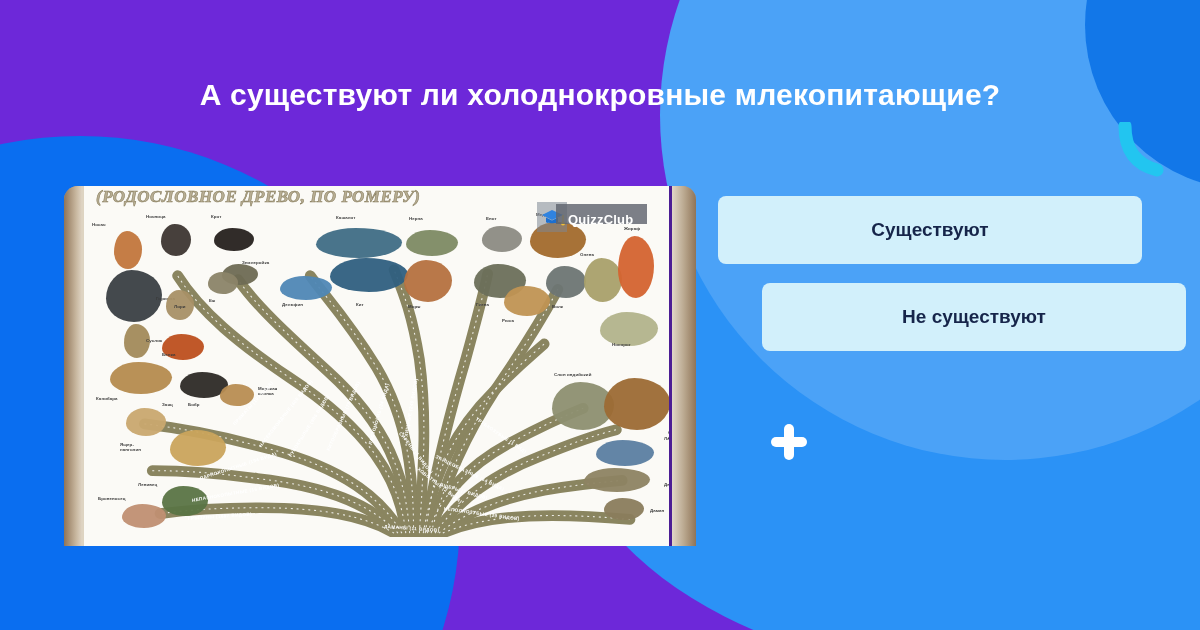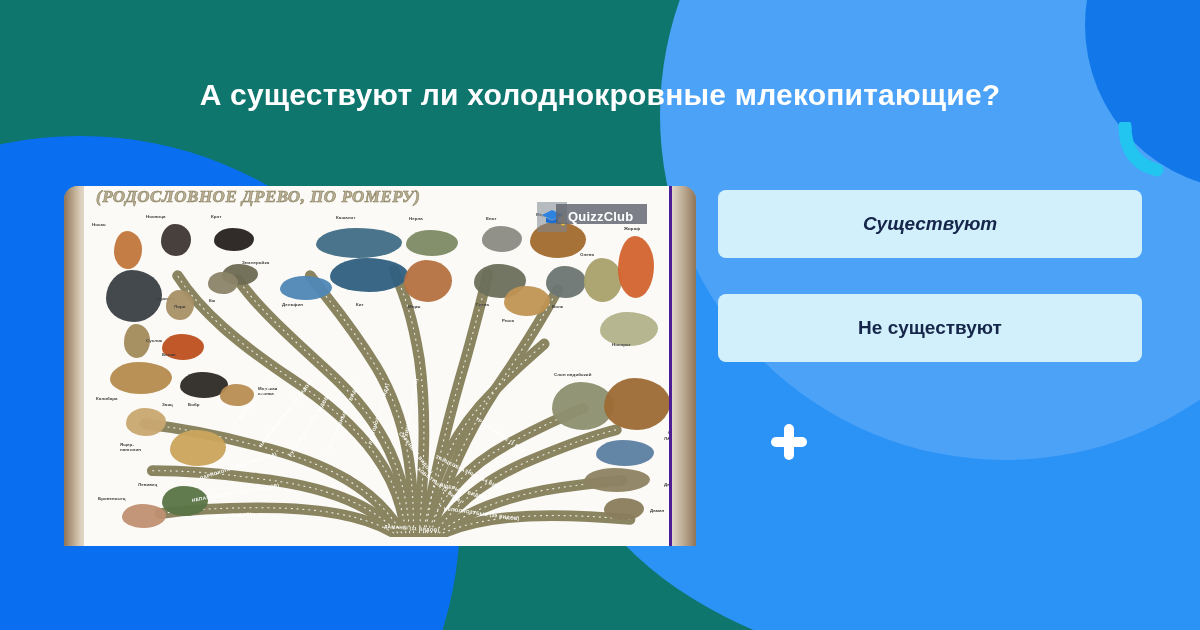--- a/index.html
+++ b/index.html
@@ -4,21 +4,21 @@
 <style>
   * { box-sizing: border-box; margin: 0; padding: 0; }
   html, body {
     width: 1200px; height: 630px;
     overflow: hidden;
     font-family: "Liberation Sans", "DejaVu Sans", sans-serif;
   }
   #stage {
     position: relative;
     width: 1200px; height: 630px;
-    background: #0f766e;
+    background: #6d28d9;
     overflow: hidden;
   }
 
   
   .bg-layer { position: absolute; inset: 0; overflow: hidden; }
 
   .blob-dark-left {
     position: absolute;
     left: -300px; top: 136px;
     width: 760px; height: 760px;
@@ -131,22 +131,22 @@
     white-space: pre;
     letter-spacing: 0.1px;
   }
 
   
   .badge {
     position: absolute;
     left: 556px; top: 204px;
     height: 20px;
     display: flex;
-    align-items: flex-end;
-    padding: 16px 14px 0 12px;
+    align-items: flex-start;
+    padding: 8px 14px 0 12px;
     background: rgba(95,100,110,0.82);
     color: #ffffff;
     font-size: 13px;
     font-weight: bold;
     letter-spacing: 0.2px;
     z-index: 6;
   }
   .cap-icon {
     position: absolute;
     left: 537px; top: 202px;
@@ -163,22 +163,22 @@
     background: #d2f0fb;
     border-radius: 8px;
     display: flex;
     align-items: center;
     justify-content: center;
     color: #16254a;
     font-size: 19px;
     font-weight: bold;
     cursor: pointer;
   }
-  #answer-0 { top: 190px; font-style: italic; }
-  #answer-1 { top: 294px; }
+  #answer-0 { top: 196px; }
+  #answer-1 { top: 283px; margin-left: 44px; }
 
   
   .plus-btn {
     position: absolute;
     left: 765px; top: 418px;
     width: 48px; height: 48px;
     cursor: pointer;
   }
 </style>
 </head>

